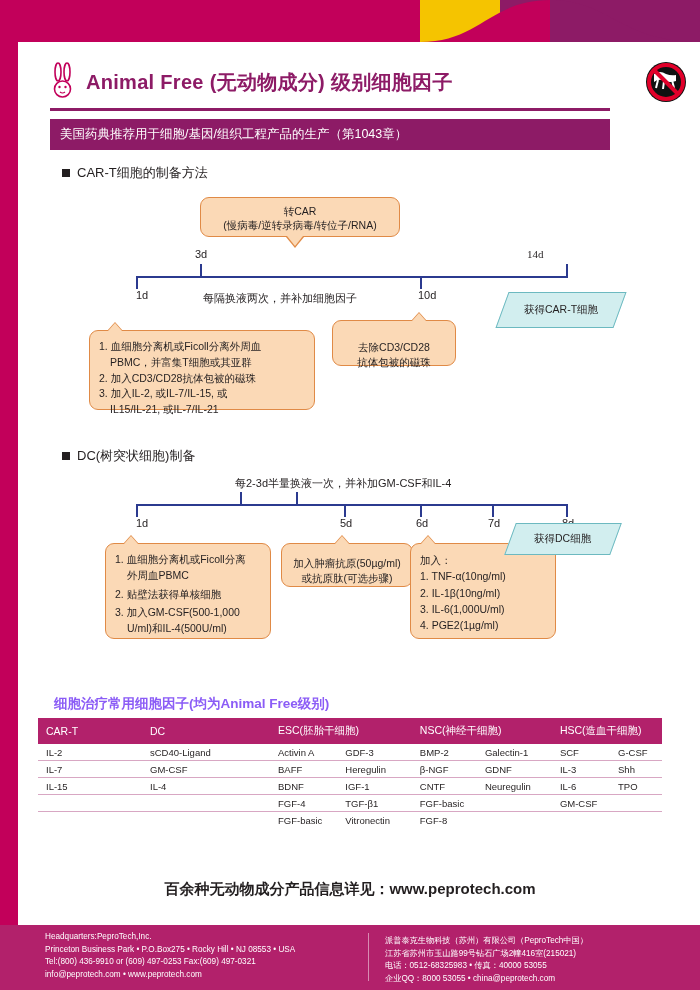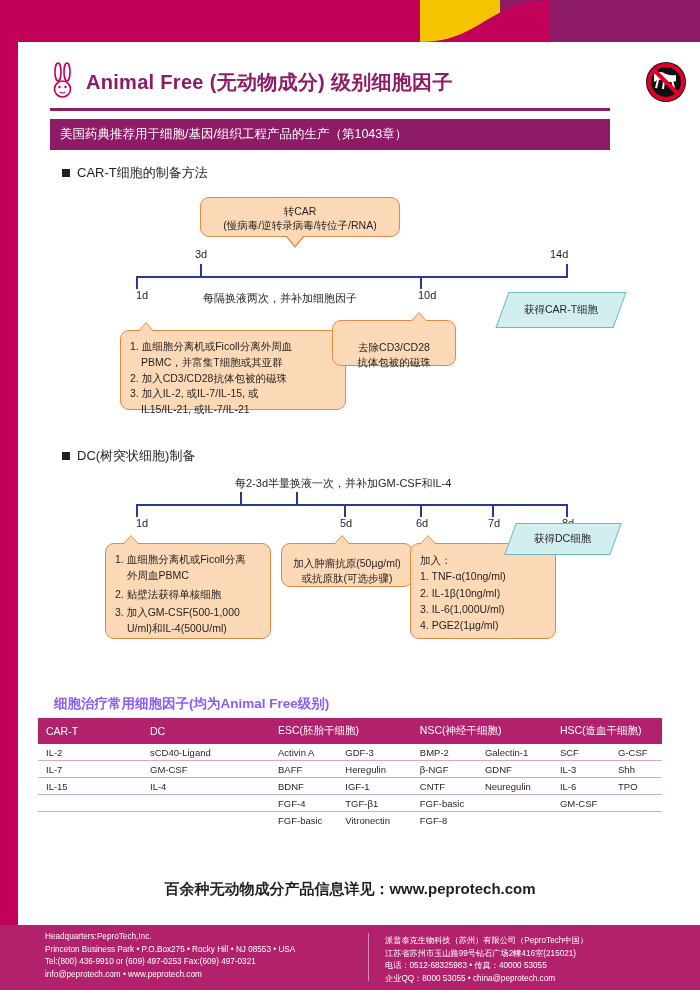--- a/index.html
+++ b/index.html
@@ -159,24 +159,24 @@
 </div>
 
 <div class="tl-line" style="left:136px;top:276px;width:432px;"></div>
 <div class="tl-tick" style="left:136px;top:276px;"></div>
 <div class="tl-tick" style="left:200px;top:264px;"></div>
 <div class="tl-tick" style="left:420px;top:276px;"></div>
 <div class="tl-tick" style="left:566px;top:264px;"></div>
 <div class="tl-lab" style="left:136px;top:289px;">1d</div>
 <div class="tl-lab" style="left:195px;top:248px;">3d</div>
 <div class="tl-lab" style="left:418px;top:289px;">10d</div>
-<div class="tl-lab" style="left:550px;top:248px;">14d</div>
+<div class="tl-lab" style="left:527px;top:248px;font-family:Liberation Serif, serif;">14d</div>
 <div class="tl-note" style="left:203px;top:291px;">每隔换液两次，并补加细胞因子</div>
 
-<div class="callout" style="left:120px;top:330px;width:226px;height:80px;">
+<div class="callout" style="left:89px;top:330px;width:226px;height:80px;">
   <div class="pt-b"></div>
     <div class="pt"></div>
   <div style="font-size:10.5px;line-height:1.5;">
     <div><span>1.</span> <span>血细胞分离机或Ficoll分离外周血</span></div>
     <div style="padding-left:11px;">PBMC，并富集T细胞或其亚群</div>
     <div><span>2.</span> <span>加入CD3/CD28抗体包被的磁珠</span></div>
     <div><span>3.</span> <span>加入IL-2, 或IL-7/IL-15, 或</span></div>
     <div style="padding-left:11px;">IL15/IL-21, 或IL-7/IL-21</div>
   </div>
 </div>

